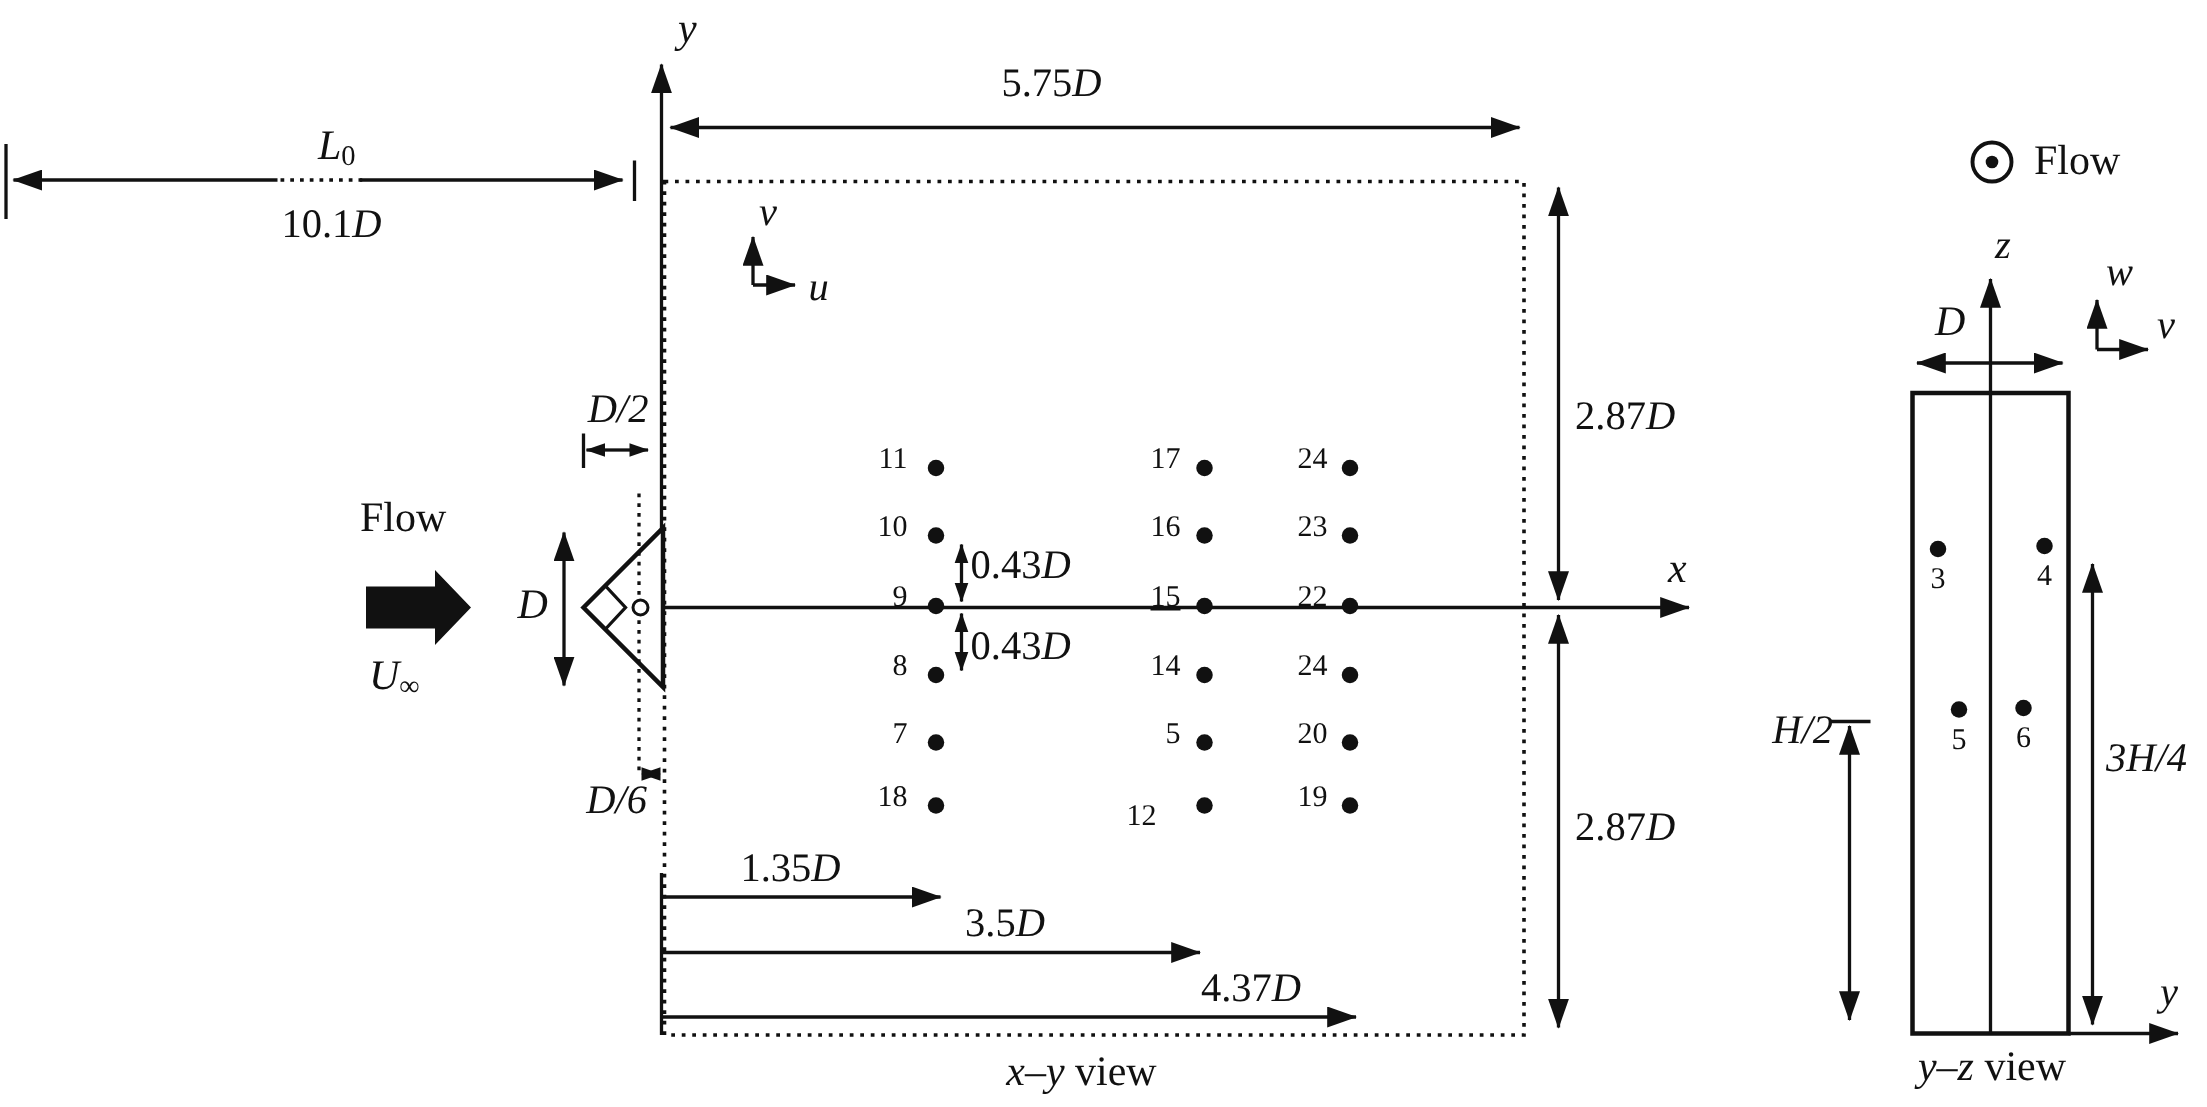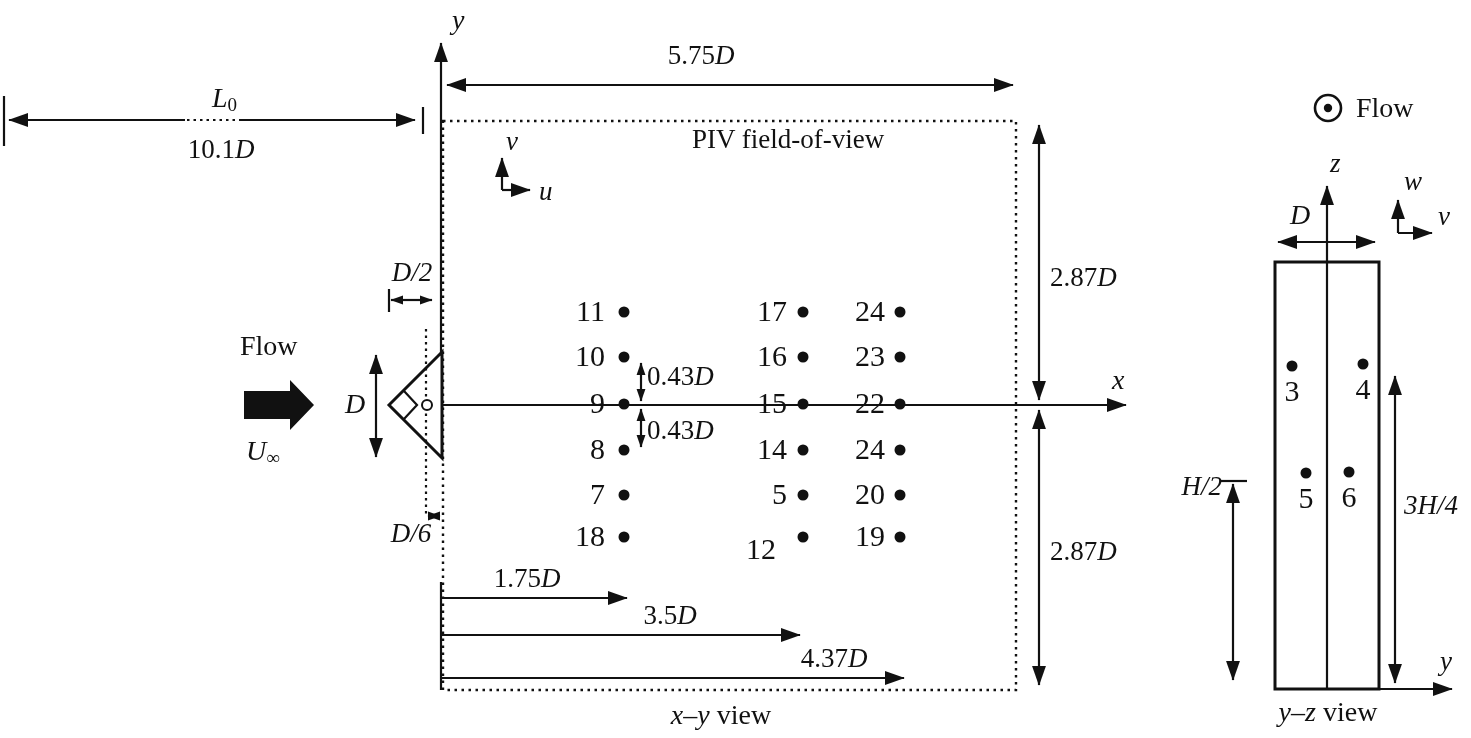--- a/index.html
+++ b/index.html
@@ -6,21 +6,21 @@
   .stage {
     position:relative; width:1471px; height:738px; background:#ffffff;
     font-family:"Liberation Serif","DejaVu Serif",serif; color:#111111;
     overflow:hidden;
   }
   .stage svg { position:absolute; left:0; top:0; }
   .t { position:absolute; white-space:nowrap; line-height:1; }
   .it { font-style:italic; }
   .lbl { font-size:28px; }
   .dim { font-size:27px; }
-  .num { font-size:30px; }
+  .num { font-size:20px; }
   .ctr { text-align:center; }
   .rt  { text-align:right; }
   .sb { font-size:68%; vertical-align:-22%; }
   line, polyline { stroke:#111111; stroke-width:2.2; fill:none; }
 </style>
 </head>
 <body>
 
 <div class="stage">
 
@@ -179,54 +179,53 @@
   </svg>
 
   <span class="t lbl it" style="left:452px;top:6px;">y</span>
   <span class="t lbl it" style="left:1112px;top:366px;">x</span>
 
   <span class="t lbl" style="left:212px;top:84px;"><span class="it">L</span><span class="sb">0</span></span>
   <span class="t dim ctr" style="left:181px;top:136px;width:80px;"><span>10.1</span><span class="it">D</span></span>
 
   <span class="t dim ctr" style="left:661px;top:42px;width:80px;"><span>5.75</span><span class="it">D</span></span>
 
-  <span class="t dim" style="left:692px;top:126px;">PIV field-of-view</span>
 
   <span class="t dim it" style="left:506px;top:128px;">v</span>
   <span class="t dim it" style="left:539px;top:178px;">u</span>
 
   <span class="t lbl" style="left:240px;top:332px;">Flow</span>
   <span class="t lbl" style="left:246px;top:437px;"><span class="it">U</span><span class="sb">∞</span></span>
 
   <span class="t lbl it" style="left:345px;top:390px;">D</span>
   <span class="t dim it ctr" style="left:377px;top:259px;width:70px;">D/2</span>
   <span class="t dim it ctr" style="left:376px;top:520px;width:70px;">D/6</span>
 
   <span class="t dim" style="left:647px;top:363px;"><span>0.43</span><span class="it">D</span></span>
   <span class="t dim" style="left:647px;top:417px;"><span>0.43</span><span class="it">D</span></span>
 
   <span class="t dim" style="left:1050px;top:264px;"><span>2.87</span><span class="it">D</span></span>
   <span class="t dim" style="left:1050px;top:538px;"><span>2.87</span><span class="it">D</span></span>
 
-  <span class="t dim ctr" style="left:487px;top:565px;width:80px;"><span>1.75</span><span class="it">D</span></span>
+  <span class="t dim ctr" style="left:487px;top:565px;width:80px;"><span>1.35</span><span class="it">D</span></span>
   <span class="t dim ctr" style="left:630px;top:602px;width:80px;"><span>3.5</span><span class="it">D</span></span>
   <span class="t dim ctr" style="left:794px;top:645px;width:80px;"><span>4.37</span><span class="it">D</span></span>
 
   <span class="t lbl ctr" style="left:651px;top:701px;width:140px;"><span class="it">x–y</span><span> view</span></span>
 
   <span class="t num rt" style="left:553px;top:296px;width:52px;">11</span>
   <span class="t num rt" style="left:553px;top:341px;width:52px;">10</span>
   <span class="t num rt" style="left:553px;top:388px;width:52px;">9</span>
   <span class="t num rt" style="left:553px;top:434px;width:52px;">8</span>
   <span class="t num rt" style="left:553px;top:479px;width:52px;">7</span>
   <span class="t num rt" style="left:553px;top:521px;width:52px;">18</span>
 
   <span class="t num rt" style="left:735px;top:296px;width:52px;">17</span>
   <span class="t num rt" style="left:735px;top:341px;width:52px;">16</span>
-  <span class="t num rt" style="left:735px;top:388px;width:52px;">15</span>
+  <span class="t num rt" style="left:735px;top:388px;width:52px;text-decoration:underline;">15</span>
   <span class="t num rt" style="left:735px;top:434px;width:52px;">14</span>
   <span class="t num rt" style="left:735px;top:479px;width:52px;">5</span>
   <span class="t num rt" style="left:735px;top:534px;width:52px;text-align:center;">12</span>
 
   <span class="t num rt" style="left:833px;top:296px;width:52px;">24</span>
   <span class="t num rt" style="left:833px;top:341px;width:52px;">23</span>
   <span class="t num rt" style="left:833px;top:388px;width:52px;">22</span>
   <span class="t num rt" style="left:833px;top:434px;width:52px;">24</span>
   <span class="t num rt" style="left:833px;top:479px;width:52px;">20</span>
   <span class="t num rt" style="left:833px;top:521px;width:52px;">19</span>

